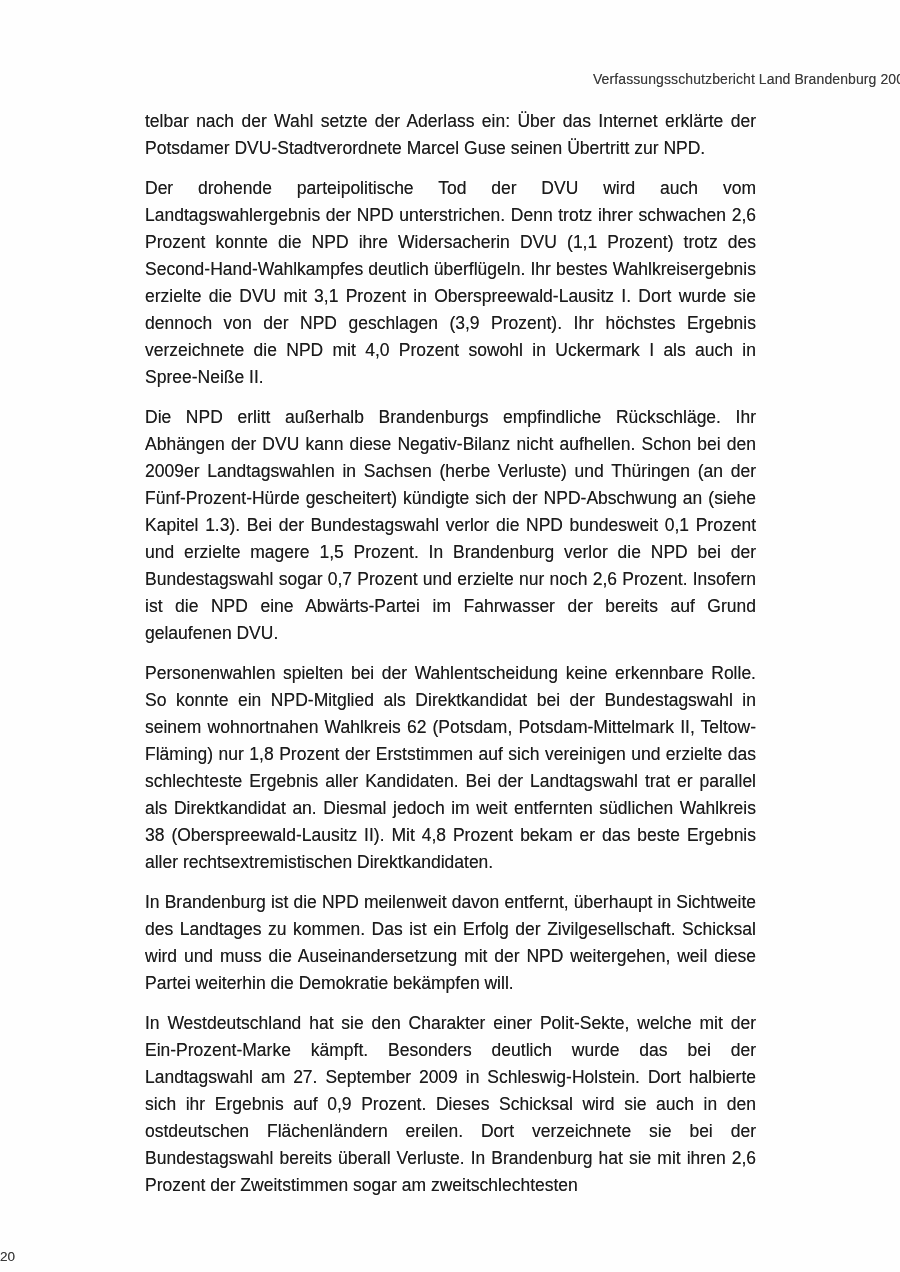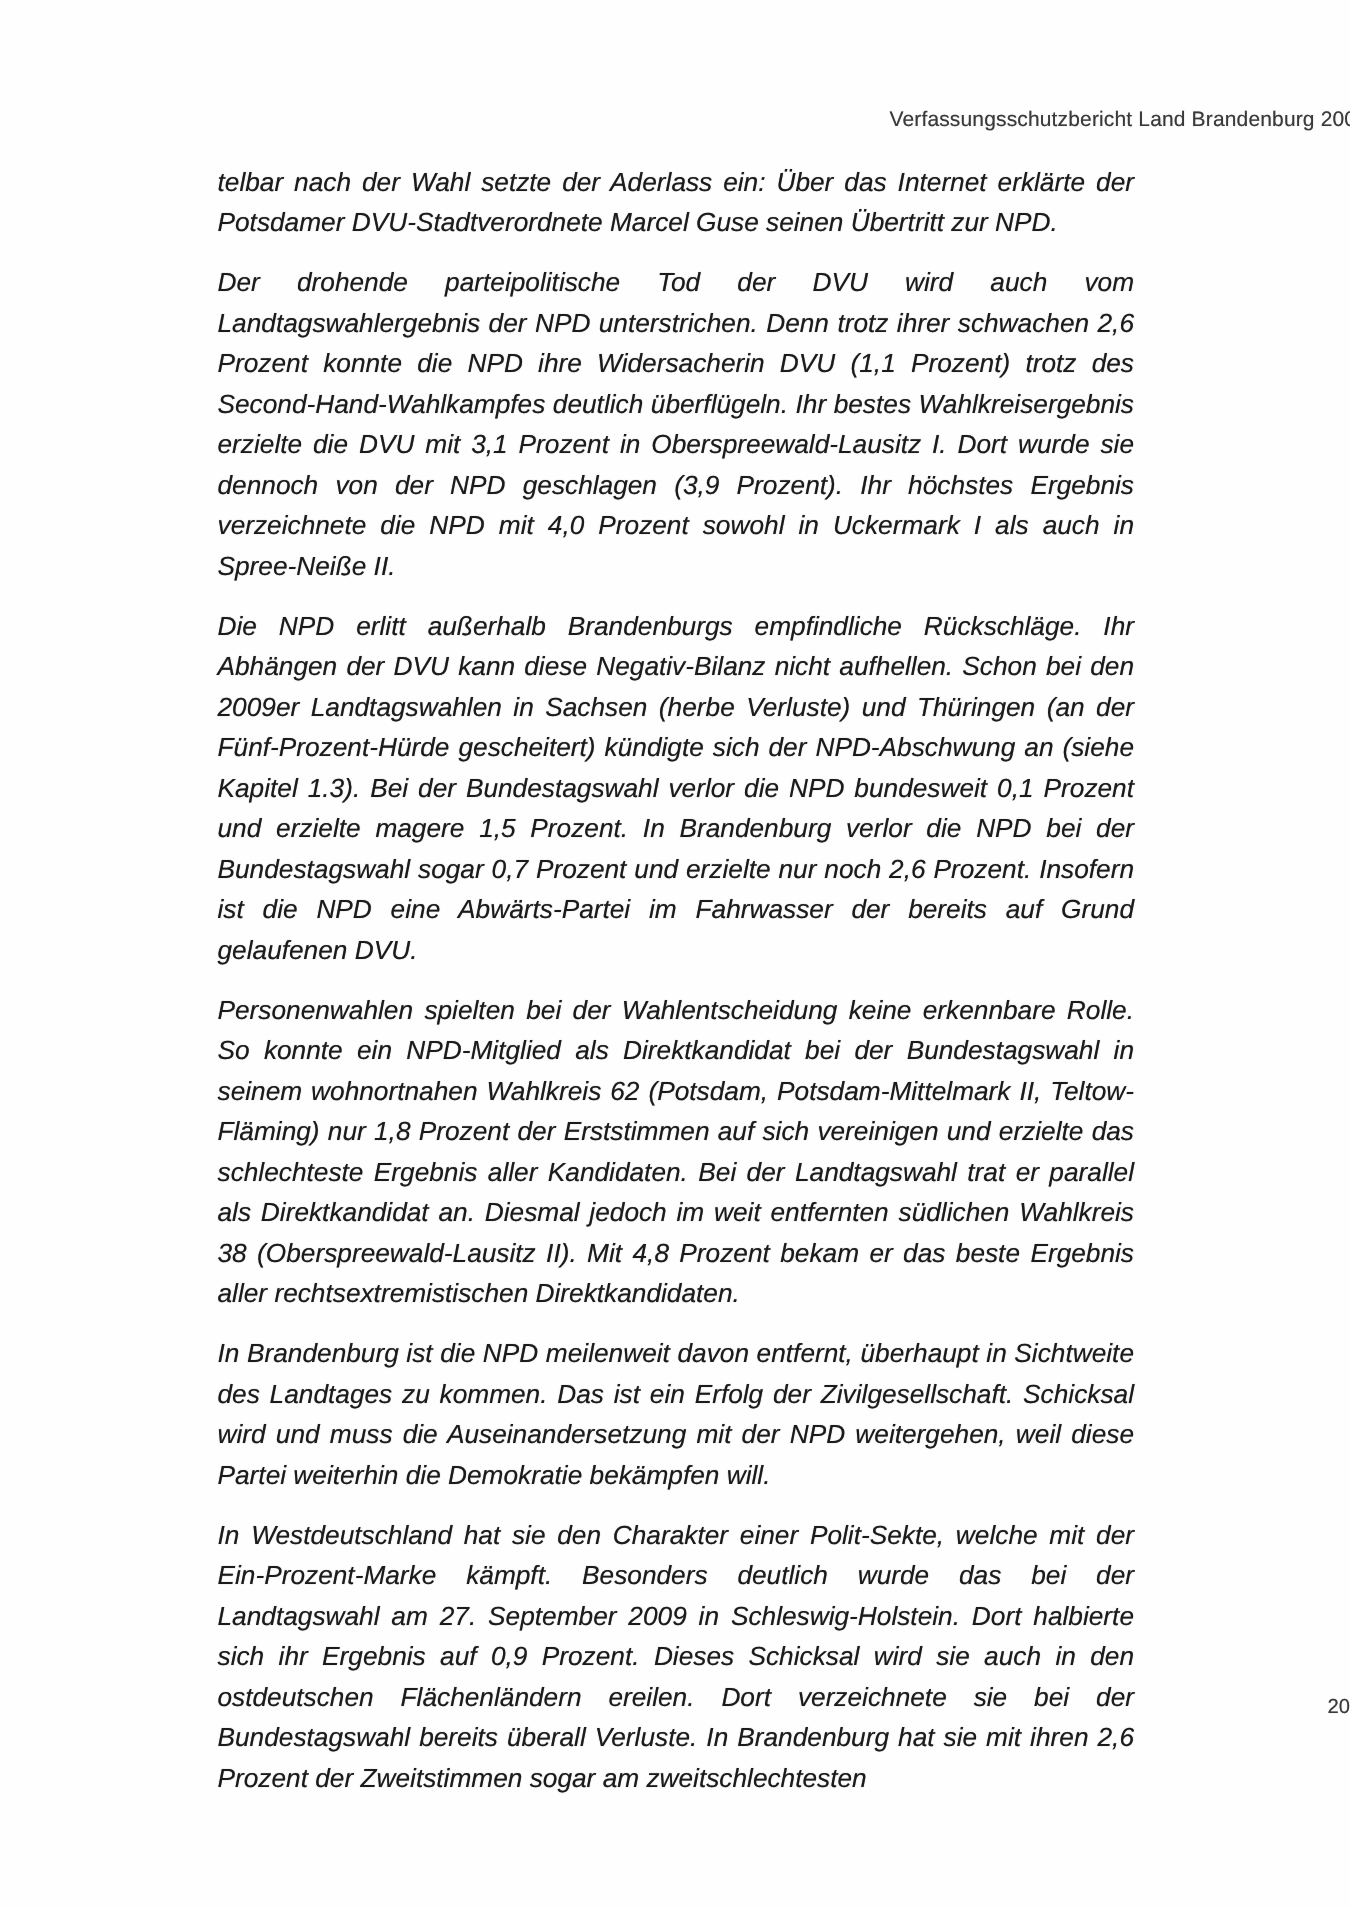--- a/index.html
+++ b/index.html
@@ -35,29 +35,28 @@
     width: 611px;
     font-size: 17.5px;
     line-height: 27px;
     text-align: justify;
     color: #1b1b1b;
   }
   .content p {
     margin: 0 0 13px 0;
     text-shadow: 0 0 0.6px rgba(25,25,25,0.6);
     hyphens: auto;
-    font-style: italic;
     -webkit-hyphens: auto;
   }
   .page-number {
     position: absolute;
-    top: 1130px;
+    top: 1249px;
     left: 0;
     width: 100%;
-    text-align: right;
+    text-align: left;
     font-size: 13.5px;
     color: #3a3a3a;
     text-shadow: 0 0 0.5px rgba(40,40,40,0.5);
   }
 </style>
 </head>
 <body>
 
 <div class="page">
 

